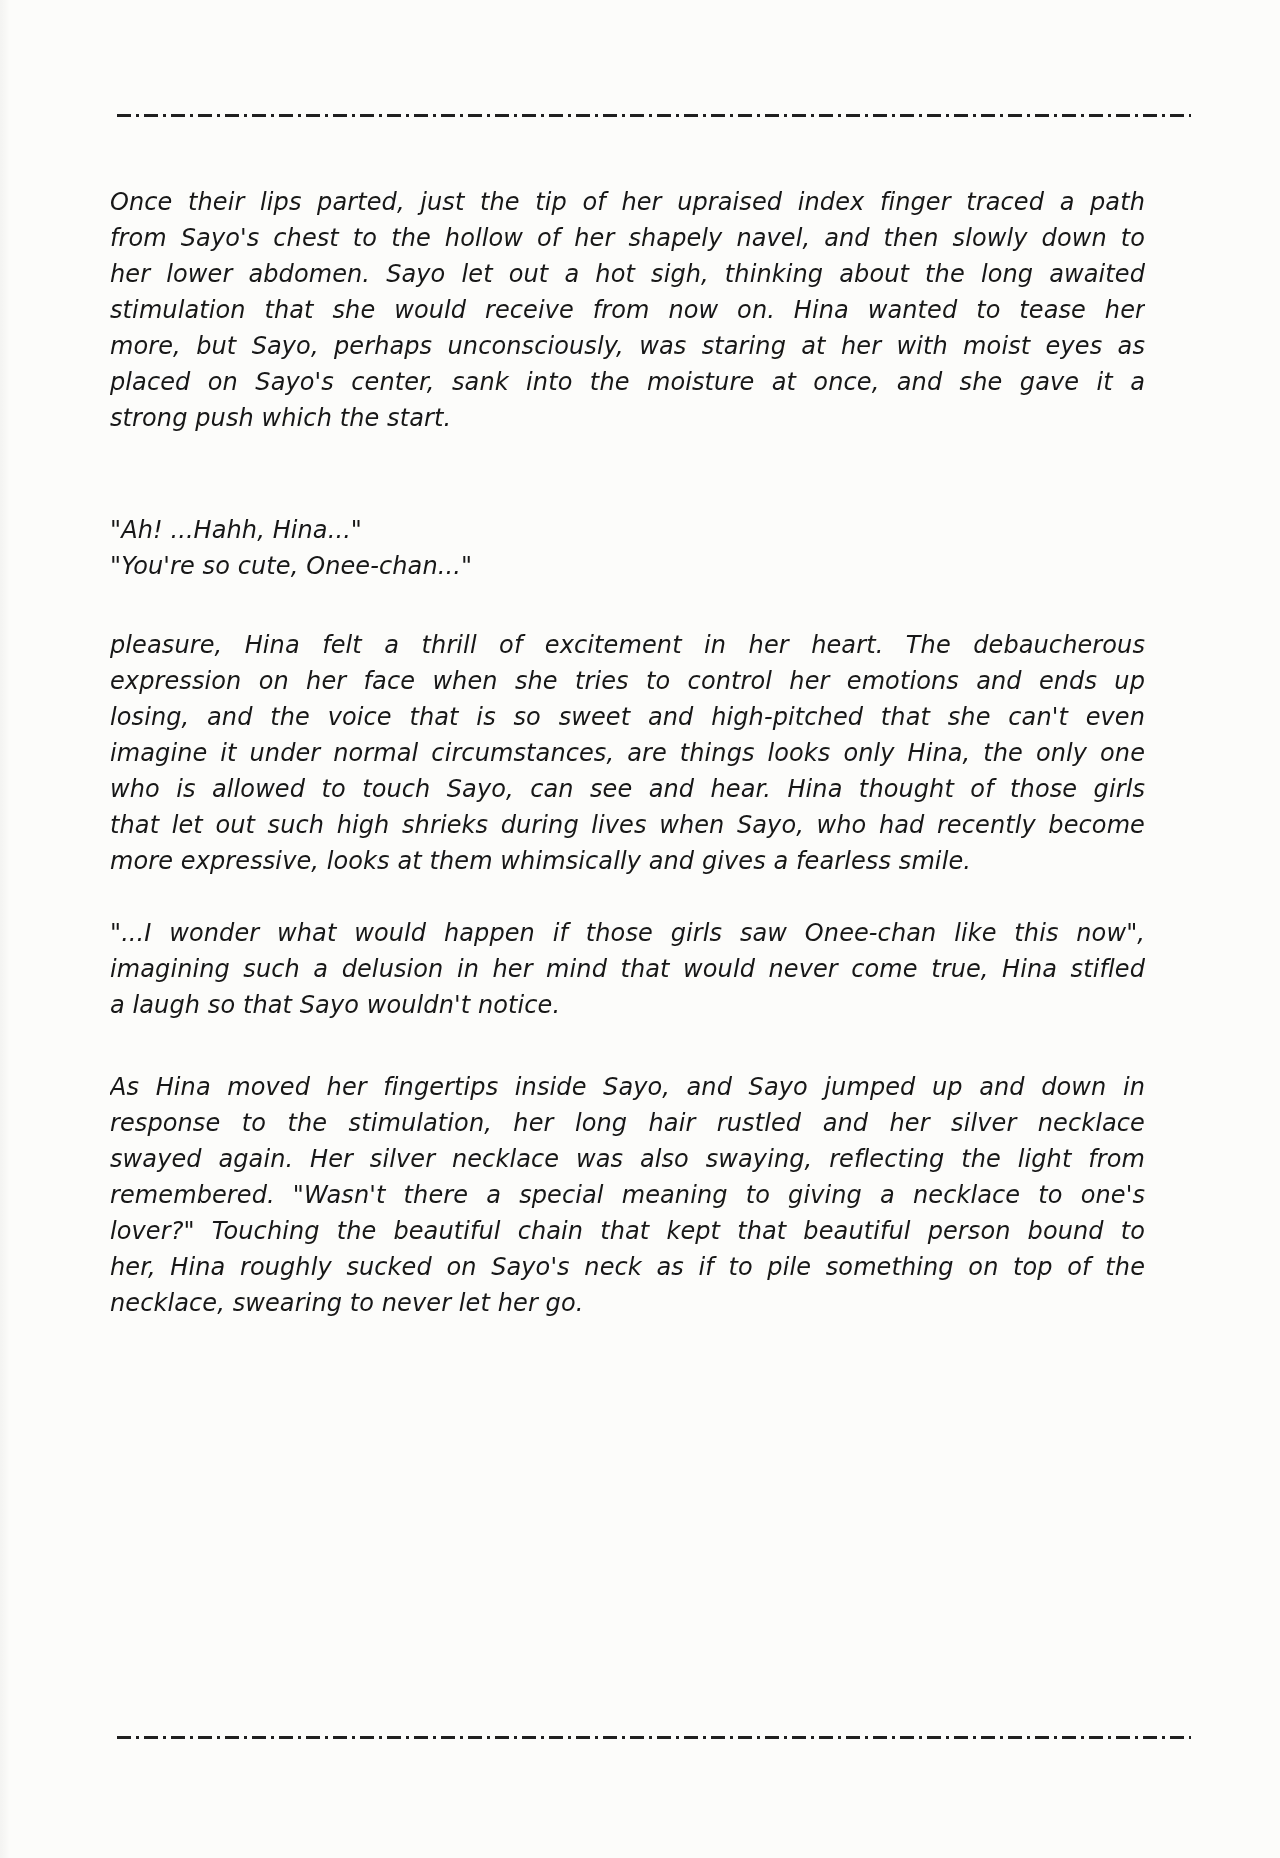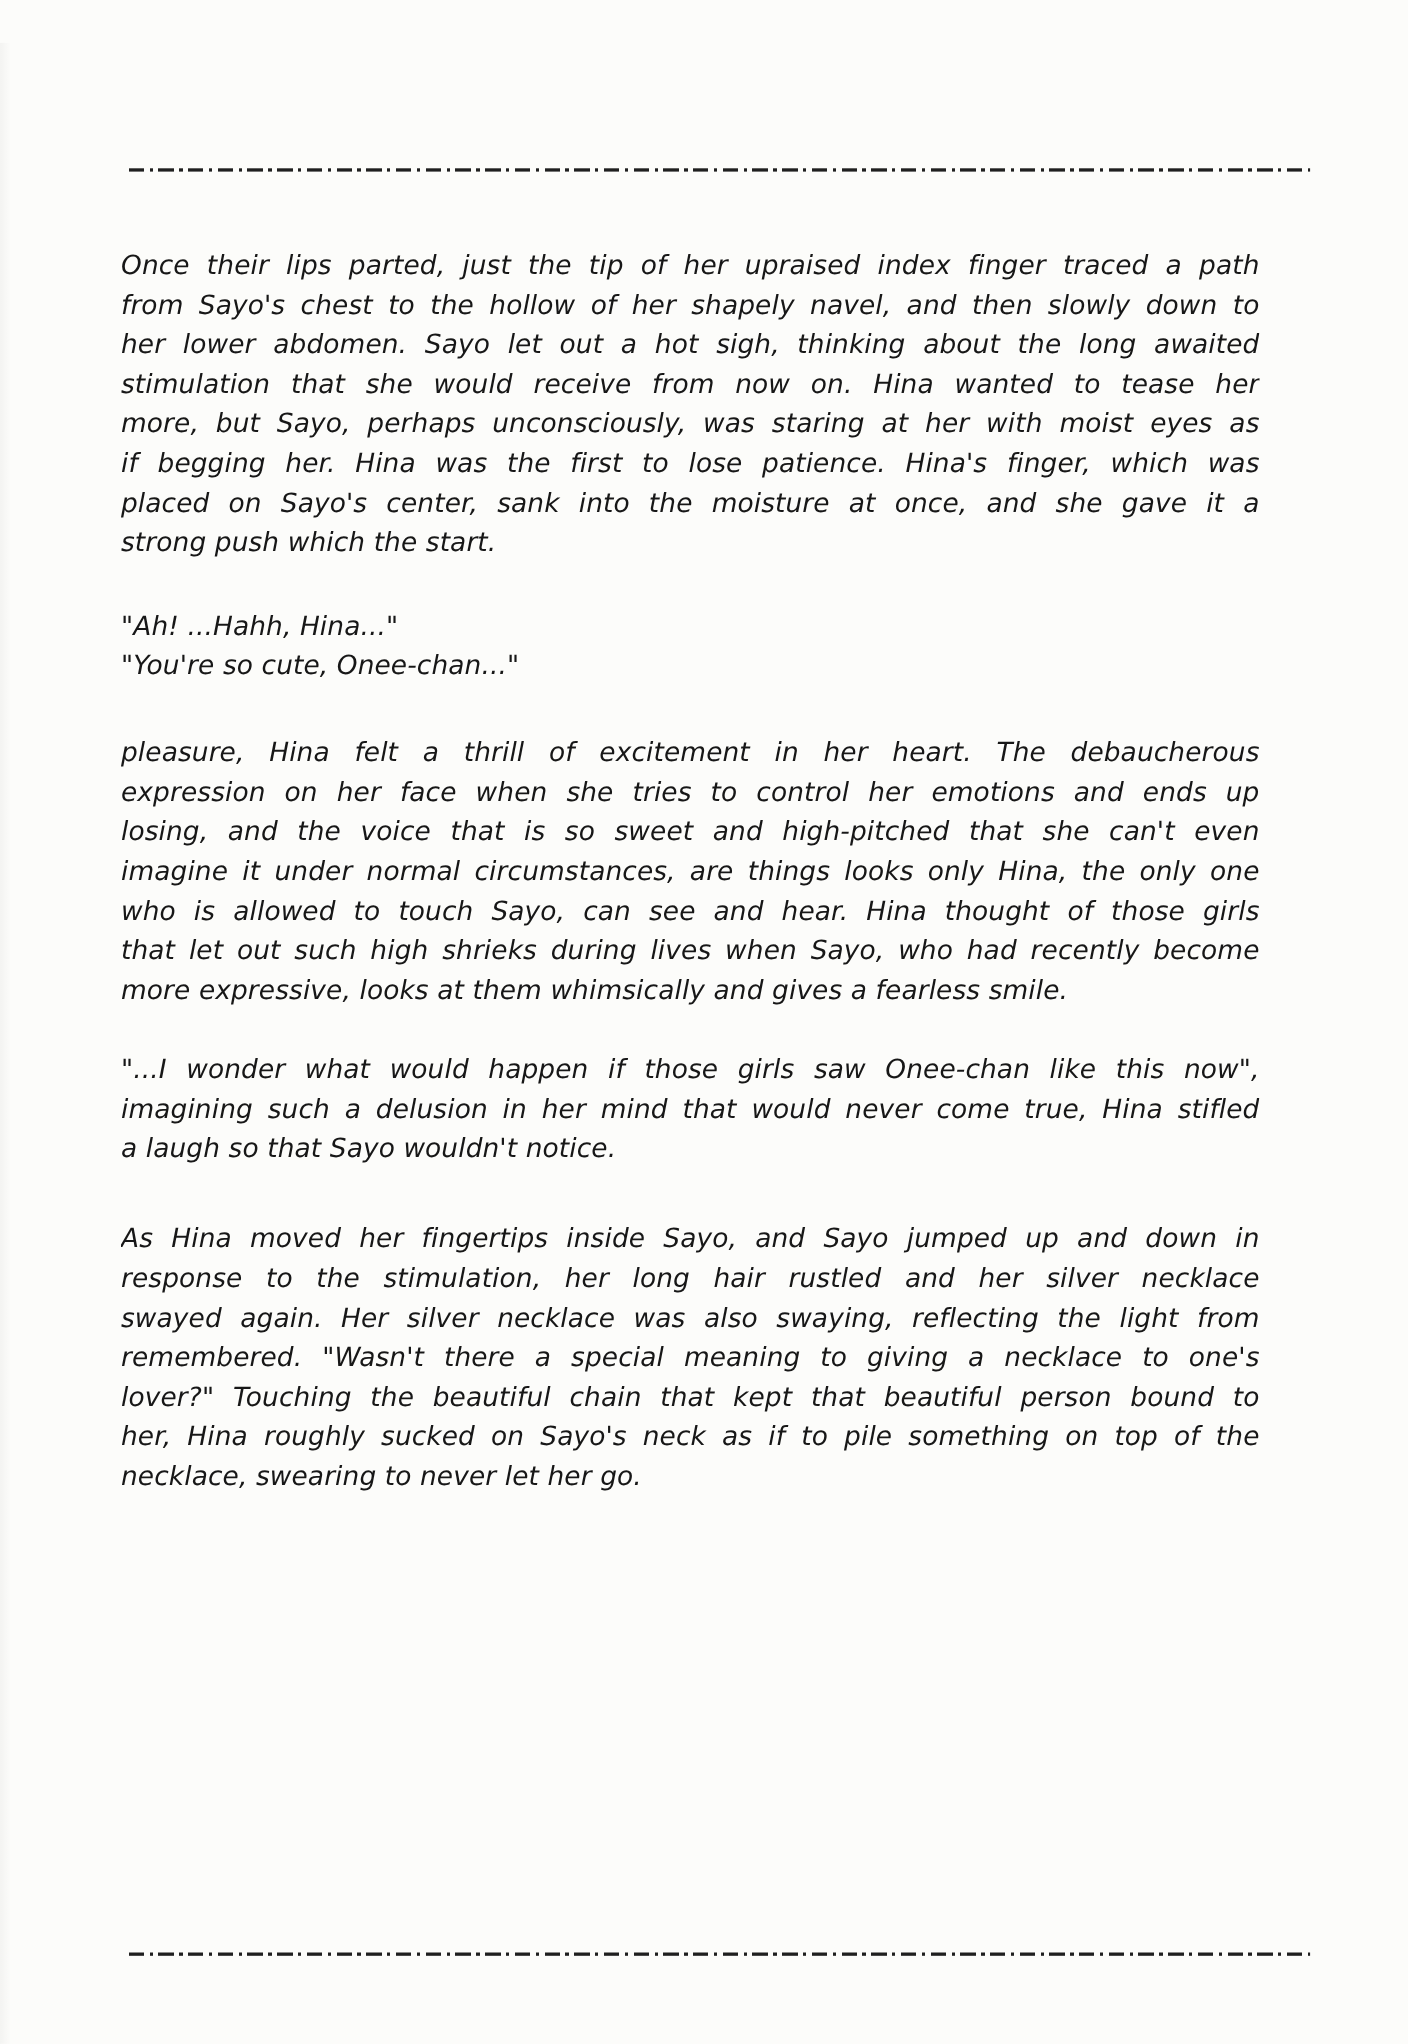--- a/index.html
+++ b/index.html
@@ -12,21 +12,20 @@
     background: #fcfcfa;
     position: relative;
     overflow: hidden;
     font-family: "DejaVu Sans", sans-serif;
   }
   .page {
     position: absolute;
     inset: 0;
     
     background: linear-gradient(to right, rgba(0,0,0,0.035) 0px, rgba(0,0,0,0.0) 10px);
-    margin-top: 39px;
   }
   .rule {
     position: absolute;
     left: 117px;
     width: 1074px;
     height: 3px;
     
     background: repeating-linear-gradient(
       to right,
       #1f1f1f 0px, #1f1f1f 14px,
@@ -69,21 +68,20 @@
 
 <div class="page">
   <div class="rule rule-top"></div>
 
   <div class="textcol para-1">
       <div class="line fill">Once their lips parted, just the tip of her upraised index finger traced a path</div>
       <div class="line fill">from Sayo's chest to the hollow of her shapely navel, and then slowly down to</div>
       <div class="line fill">her lower abdomen. Sayo let out a hot sigh, thinking about the long awaited</div>
       <div class="line fill">stimulation that she would receive from now on. Hina wanted to tease her</div>
       <div class="line fill">more, but Sayo, perhaps unconsciously, was staring at her with moist eyes as</div>
-      <div class="line fill">if begging her. Hina was the first to lose patience. Hina's finger, which was</div>
       <div class="line fill">placed on Sayo's center, sank into the moisture at once, and she gave it a</div>
       <div class="line">strong push which the start.</div>
     </div>
 
   <div class="textcol dialogue">
       <div class="line">"Ah! ...Hahh, Hina..."</div>
       <div class="line">"You're so cute, Onee-chan..."</div>
     </div>
 
   <div class="textcol para-2a">

